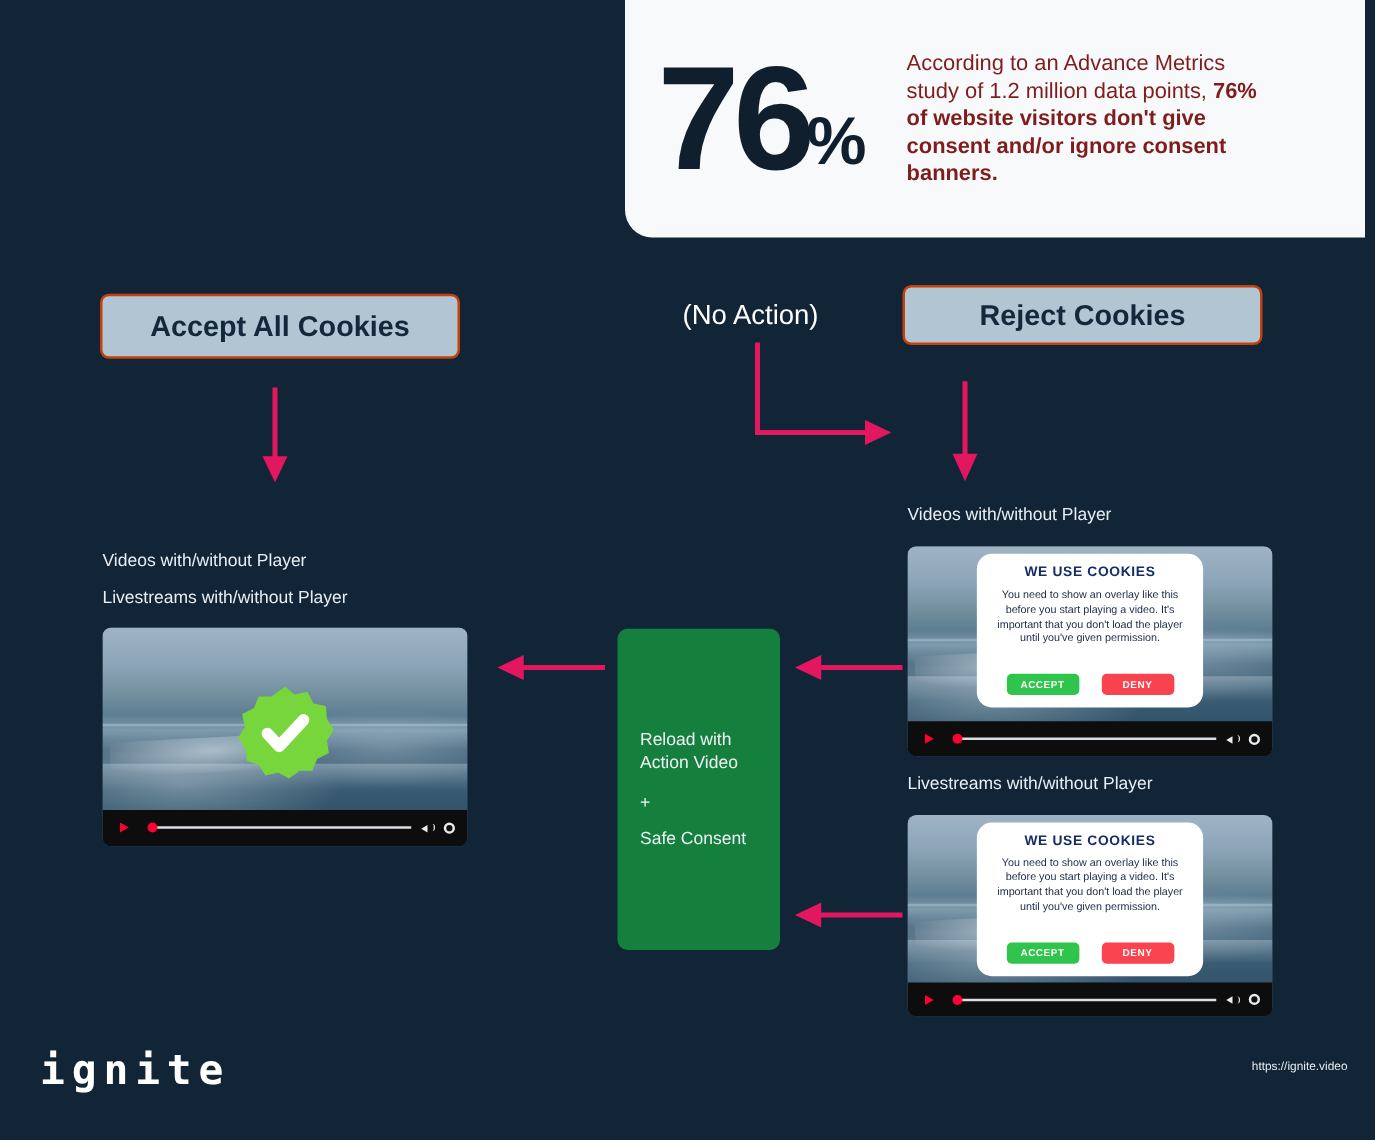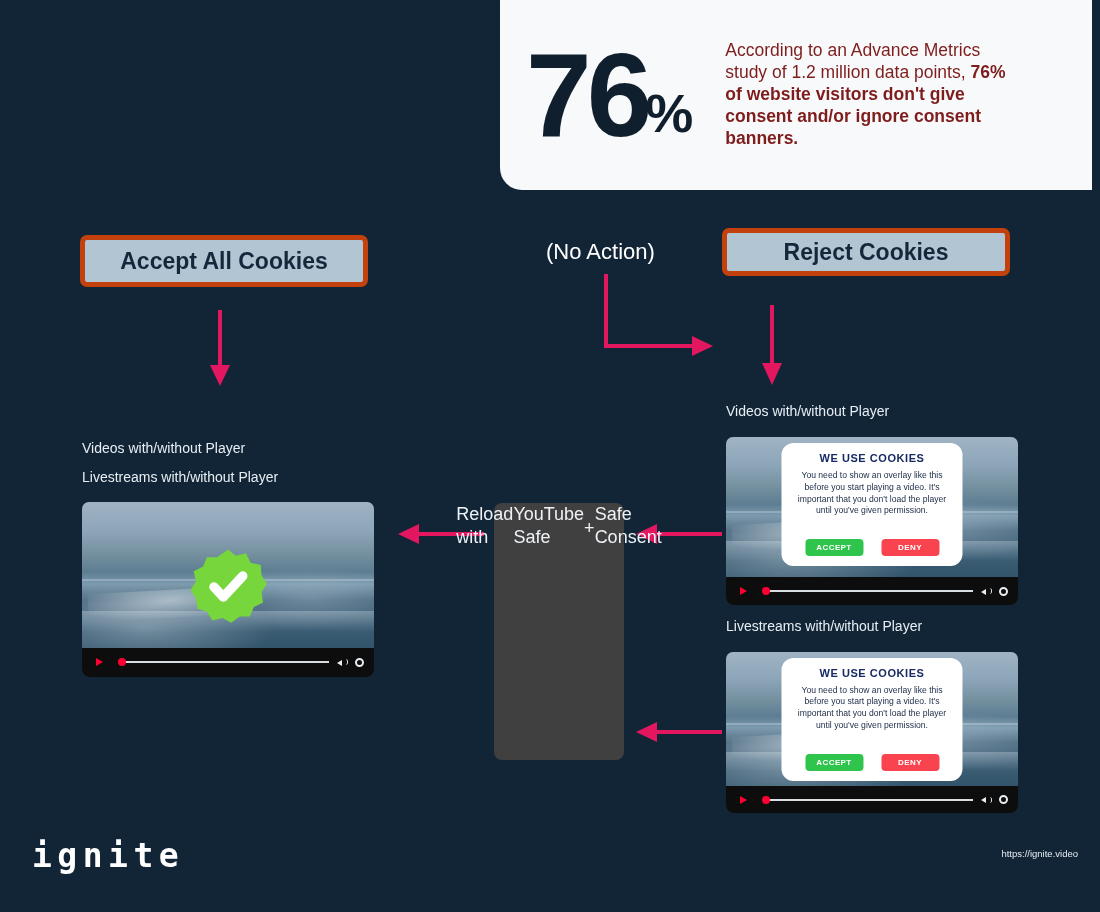--- a/index.html
+++ b/index.html
@@ -65,21 +65,21 @@
   .choice-btn {
     position: absolute;
     background: #b2c5d2;
     color: #14283c;
     border-radius: 7px;
     font-size: 23px;
     font-weight: bold;
     display: flex;
     align-items: center;
     justify-content: center;
-    border: 5px solid #c2410c;
+    border: 2px solid #c2410c;
   }
   #btn-accept { left: 80px;  top: 235px; width: 288px; height: 52px; }
   #btn-reject { left: 722px; top: 228px; width: 288px; height: 48px; }
 
   .no-action-label {
     position: absolute;
     left: 546px;
     top: 239px;
     font-size: 22px;
     font-weight: normal;
@@ -271,28 +271,28 @@
     margin-top: 13px;
   }
   .btn-accept-sm { background: #2fc44b; }
   .btn-deny-sm   { background: #f9434f; }
 
   
   #reload-box {
     position: absolute;
     left: 494px; top: 503px;
     width: 130px; height: 257px;
-    background: #404040;
+    background: #15803d;
     border-radius: 8px;
     color: #eef2f6;
-    font-size: 18px;
+    font-size: 14px;
     line-height: 1.28;
     padding: 0 18px;
     display: flex;
-    flex-direction: row;
+    flex-direction: column;
     justify-content: center;
   }
   #reload-box .plus { margin: 14px 0 12px; }
 
   
   #logo {
     position: absolute;
     left: 32px; top: 836px;
     font-size: 33px;
     font-weight: bold;
@@ -381,21 +381,21 @@
         </div>
       <div class="ctrl-right">
         <div class="ctrl-vol"></div>
         <div class="ctrl-gear"></div>
       </div>
     </div>
   </div>
 
   <div id="reload-box">
     <div>Reload with</div>
-    <div>YouTube Safe</div>
+    <div>Action Video</div>
     <div class="plus">+</div>
     <div>Safe Consent</div>
   </div>
 
   <div class="section-label" id="label-right-1">Videos with/without Player</div>
 
   <div class="player" id="player-right-1">
     <div class="sea"></div>
     <div class="hsplit"></div>
     <div class="wave-crest"></div>

